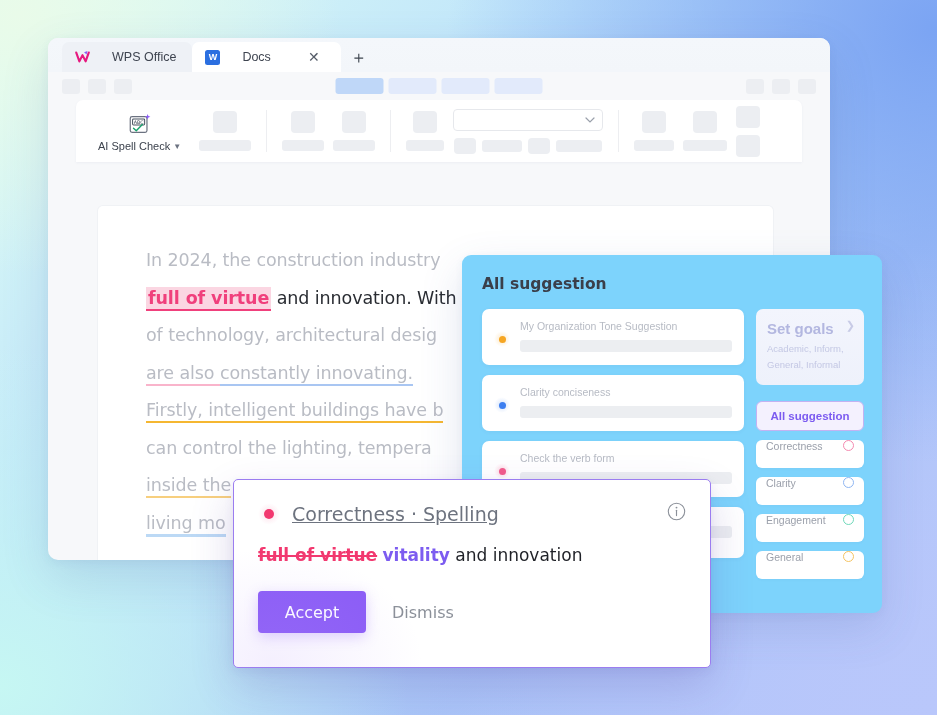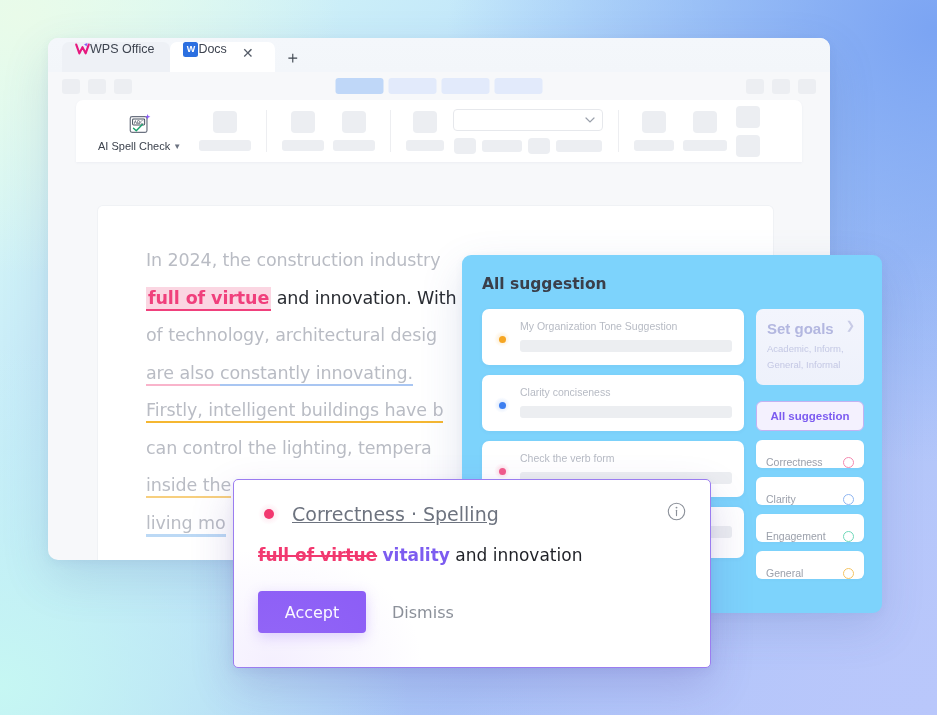--- a/index.html
+++ b/index.html
@@ -30,21 +30,21 @@
   
   .tabstrip {
     height: 34px;
     display: flex;
     align-items: flex-end;
     padding-left: 14px;
     background: linear-gradient(180deg,#f4f7fb 0%, #f3f6fa 100%);
   }
   .tab {
     height: 30px;
-    display: flex; gap: 0;
+    display: flex; align-items: center; gap: 22px;
     padding: 0 16px 0 13px;
     font-size: 12.5px; color: #3e4450;
     border-radius: 7px 7px 0 0;
     position: relative;
   }
   .tab.wps { background: #eef1f6; }
   .tab.active { background: #fff; }
   .wps-logo {
     width: 15px; height: 14px; flex: none;
     display: block;
@@ -215,21 +215,21 @@
     border-radius: 6px;
     background: #f4f1fe;
     display: flex; align-items: center; justify-content: center;
     font-size: 11.5px; font-weight: bold; color: #7c5cf0;
     margin-top: 7px;
   }
   .cat-item {
     height: 28px;
     background: #fff;
     border-radius: 6px;
-    display: flex; align-items: flex-end; justify-content: space-between;
+    display: flex; align-items: flex-start; justify-content: space-between;
     padding: 0 10px;
     font-size: 10.5px; color: #9ba0ab;
     box-shadow: 0 1px 3px rgba(50,70,120,0.04);
   }
   .ring { width: 11px; height: 11px; border-radius: 50%; border: 1.6px solid; flex: none; }
   .ring-pink { border-color: #f48ab0; }
   .ring-blue { border-color: #8fb6f2; }
   .ring-green { border-color: #6fd9ba; }
   .ring-orange { border-color: #f5c462; }
 

